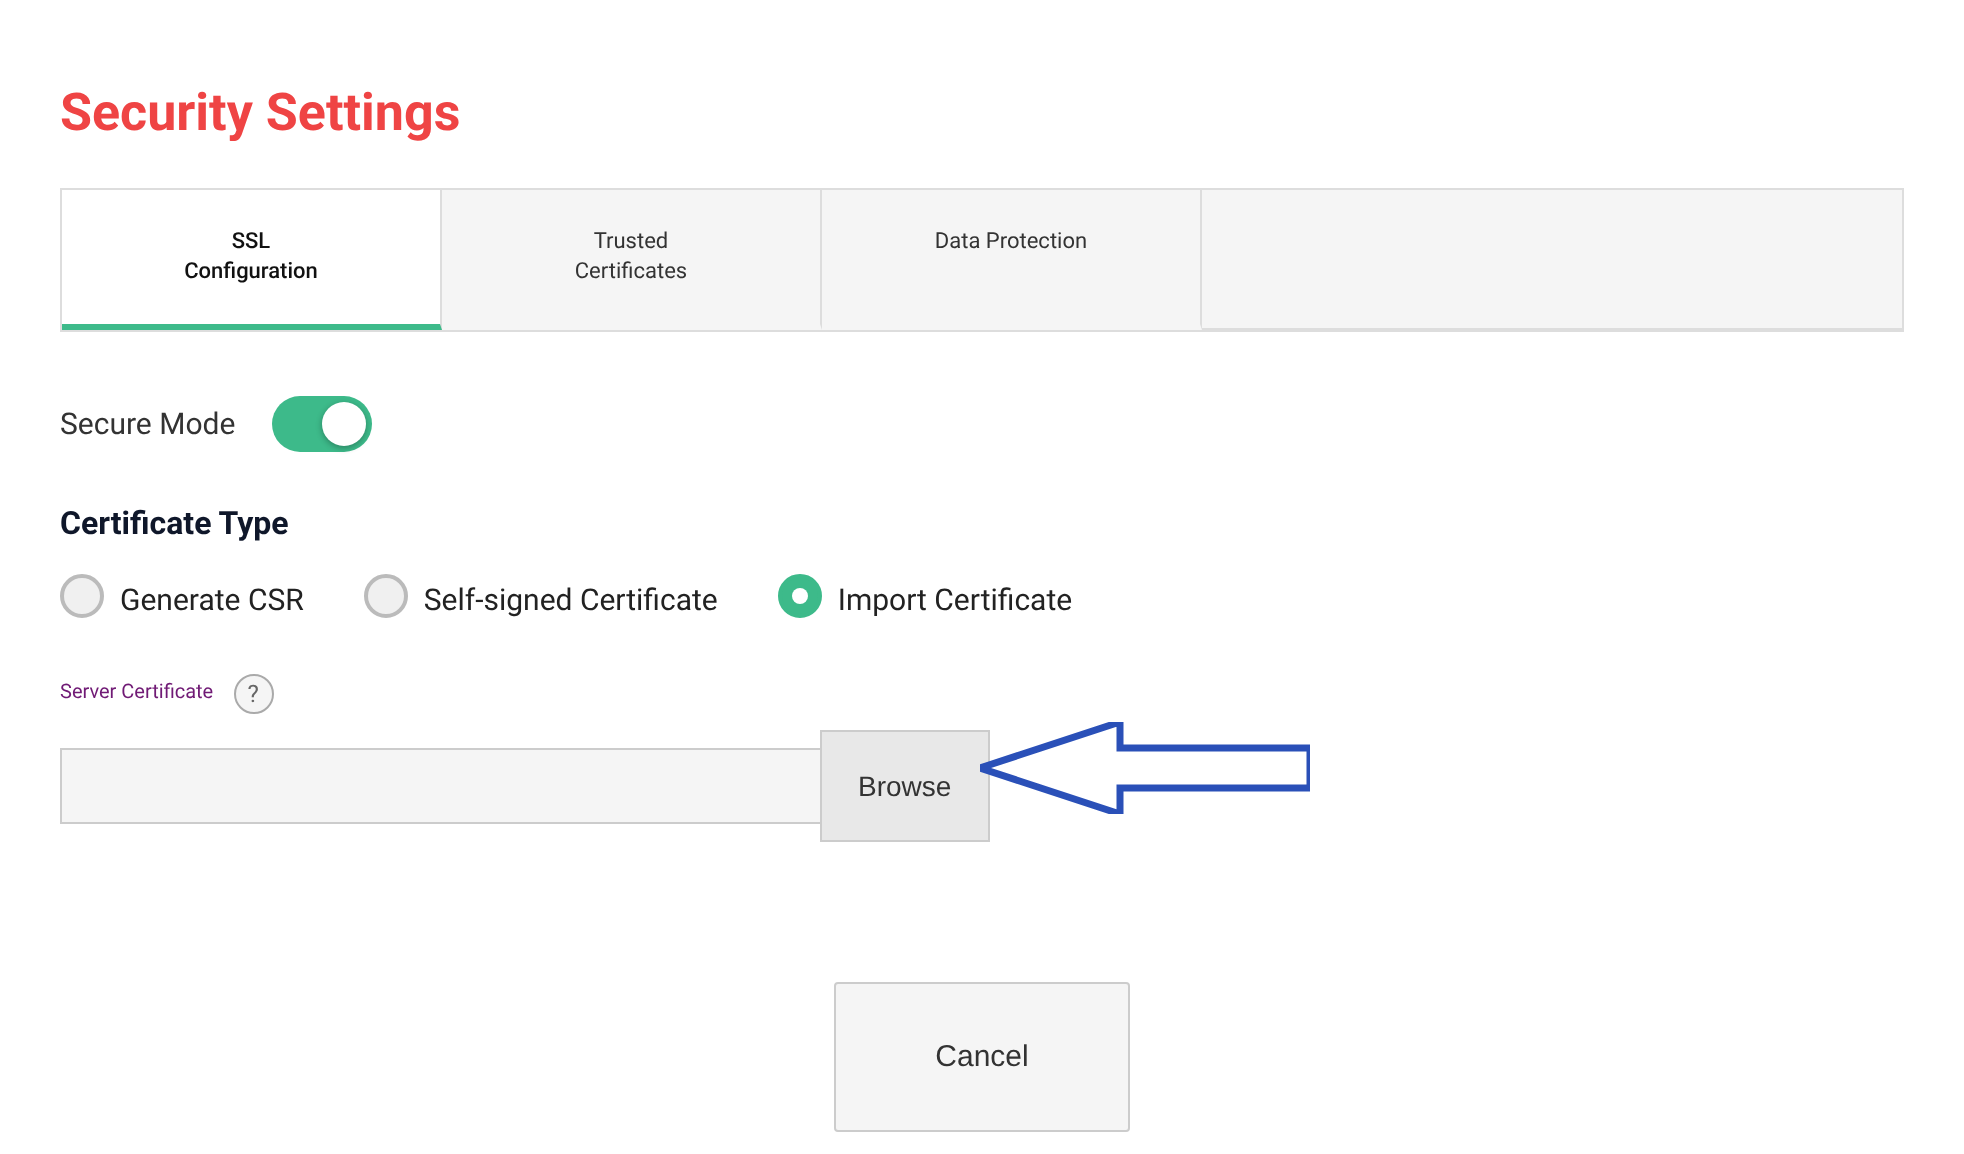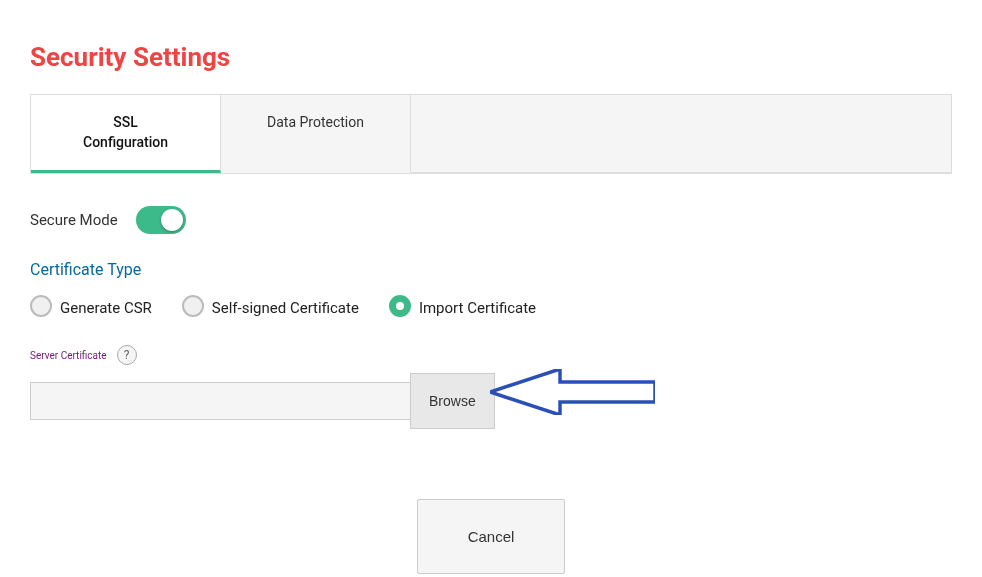--- a/index.html
+++ b/index.html
@@ -23,21 +23,21 @@
     
     .tabs {
       display: flex;
       border: 1px solid #ddd;
       border-bottom: none;
       background: #f5f5f5;
     }
 
     .tab {
       padding: 18px 40px;
-      font-size: 14px;
+      font-size: 11px;
       text-align: center;
       cursor: pointer;
       border-right: 1px solid #ddd;
       color: #333;
       min-width: 190px;
       background: #f5f5f5;
       line-height: 1.4;
       border-bottom: 3px solid transparent;
       user-select: none;
     }
@@ -105,23 +105,23 @@
       width: 22px;
       height: 22px;
       border-radius: 50%;
       background: #fff;
       box-shadow: 0 1px 3px rgba(0,0,0,0.3);
     }
 
     
     .section-label {
       font-size: 16px;
-      font-weight: 400;
+      font-weight: 700;
       margin-bottom: 16px;
-      color: #0369a1;
+      color: #0f172a;
     }
 
     .radio-group {
       display: flex;
       align-items: center;
       gap: 30px;
       margin-bottom: 28px;
     }
 
     .radio-option {
@@ -247,20 +247,23 @@
     }
   </style>
 </head>
 <body>
 
 <h1 class="page-title">Security Settings</h1>
 
 <div class="tabs">
   <div class="tab active">
     SSL<br>Configuration
+  </div>
+  <div class="tab">
+    Trusted<br>Certificates
   </div>
   <div class="tab">
     Data Protection
   </div>
   <div class="tab-filler"></div>
 </div>
 <div class="tab-bar-bottom"></div>
 
 <div class="content">
 

